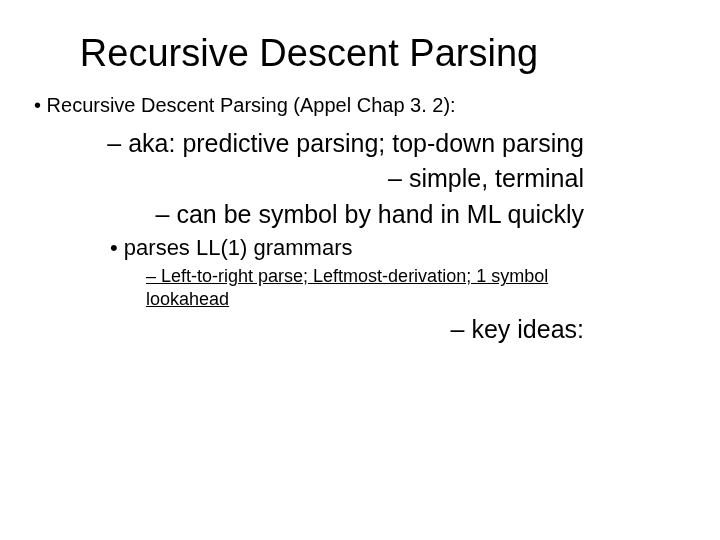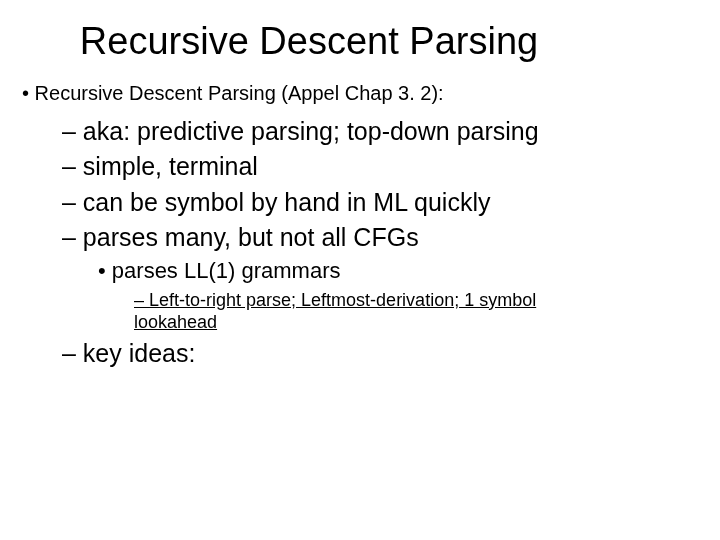--- a/index.html
+++ b/index.html
@@ -9,21 +9,21 @@
     height: 540px;
     background: #ffffff;
     font-family: Arial, Helvetica, sans-serif;
     color: #000000;
     overflow: hidden;
   }
   .slide {
     box-sizing: border-box;
     width: 618px;
     height: 540px;
-    padding: 0;
+    padding: 12px;
   }
   .title {
     font-size: 38px;
     text-align: center;
     padding-top: 20px;
     padding-bottom: 18px;
     font-weight: normal;
   }
   .content {
     padding-left: 22px;
@@ -32,20 +32,21 @@
   .lvl1 {
     font-size: 20px;
     line-height: 1.25;
     margin-bottom: 10px;
   }
   .lvl2 {
     font-size: 25px;
     line-height: 1.25;
     padding-left: 40px;
     margin-bottom: 4px;
+    text-align: right;
   }
   .lvl3 {
     font-size: 22px;
     line-height: 1.25;
     padding-left: 76px;
     margin-bottom: 4px;
   }
   .lvl4 {
     font-size: 18px;
     line-height: 1.25;
@@ -71,21 +72,20 @@
 
 <div class="slide">
   <div class="title">Recursive Descent Parsing</div>
   <div class="content">
 
     <div class="lvl1 bullet-dot">Recursive Descent Parsing (Appel Chap 3. 2):</div>
 
     <div class="lvl2 bullet-dash">aka: predictive parsing; top-down parsing</div>
     <div class="lvl2 bullet-dash">simple, terminal</div>
     <div class="lvl2 bullet-dash">can be symbol by hand in ML quickly</div>
-    <div class="lvl2 bullet-dash">parses many, but not all CFGs</div>
 
     <div class="lvl3 bullet-dot">parses LL(1) grammars</div>
     <div class="lvl4 bullet-dash">Left-to-right parse; Leftmost-derivation; 1 symbol lookahead</div>
 
     <div class="lvl2 bullet-dash">key ideas:</div>
 
 
   </div>
 </div>
 

